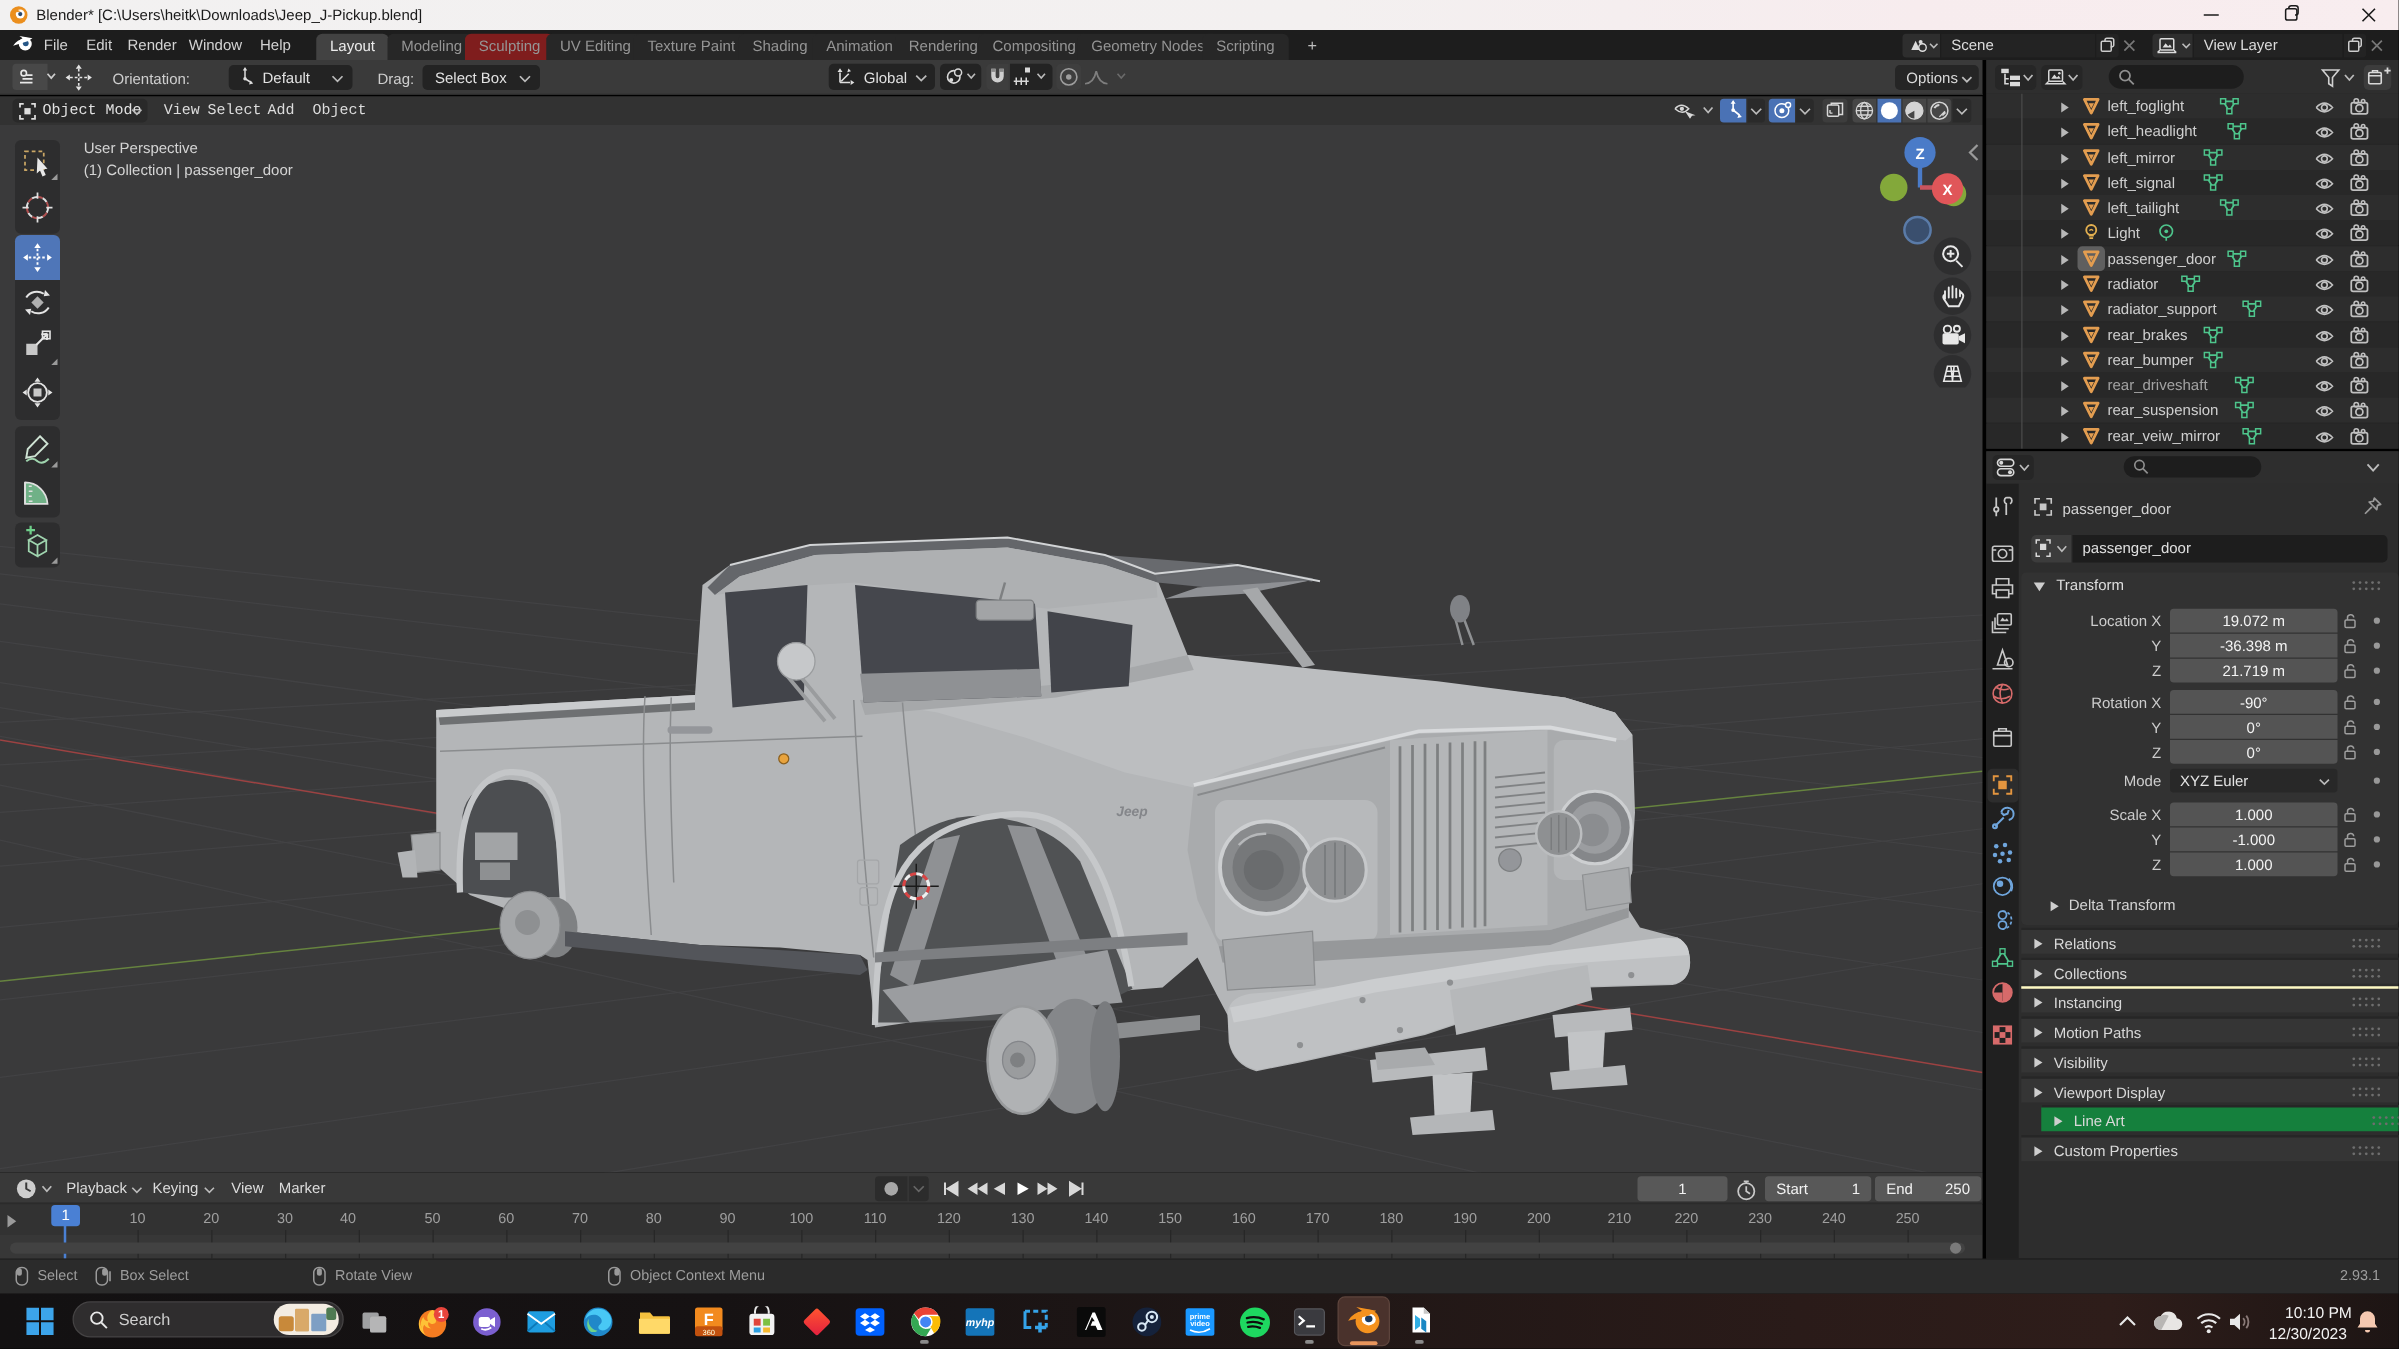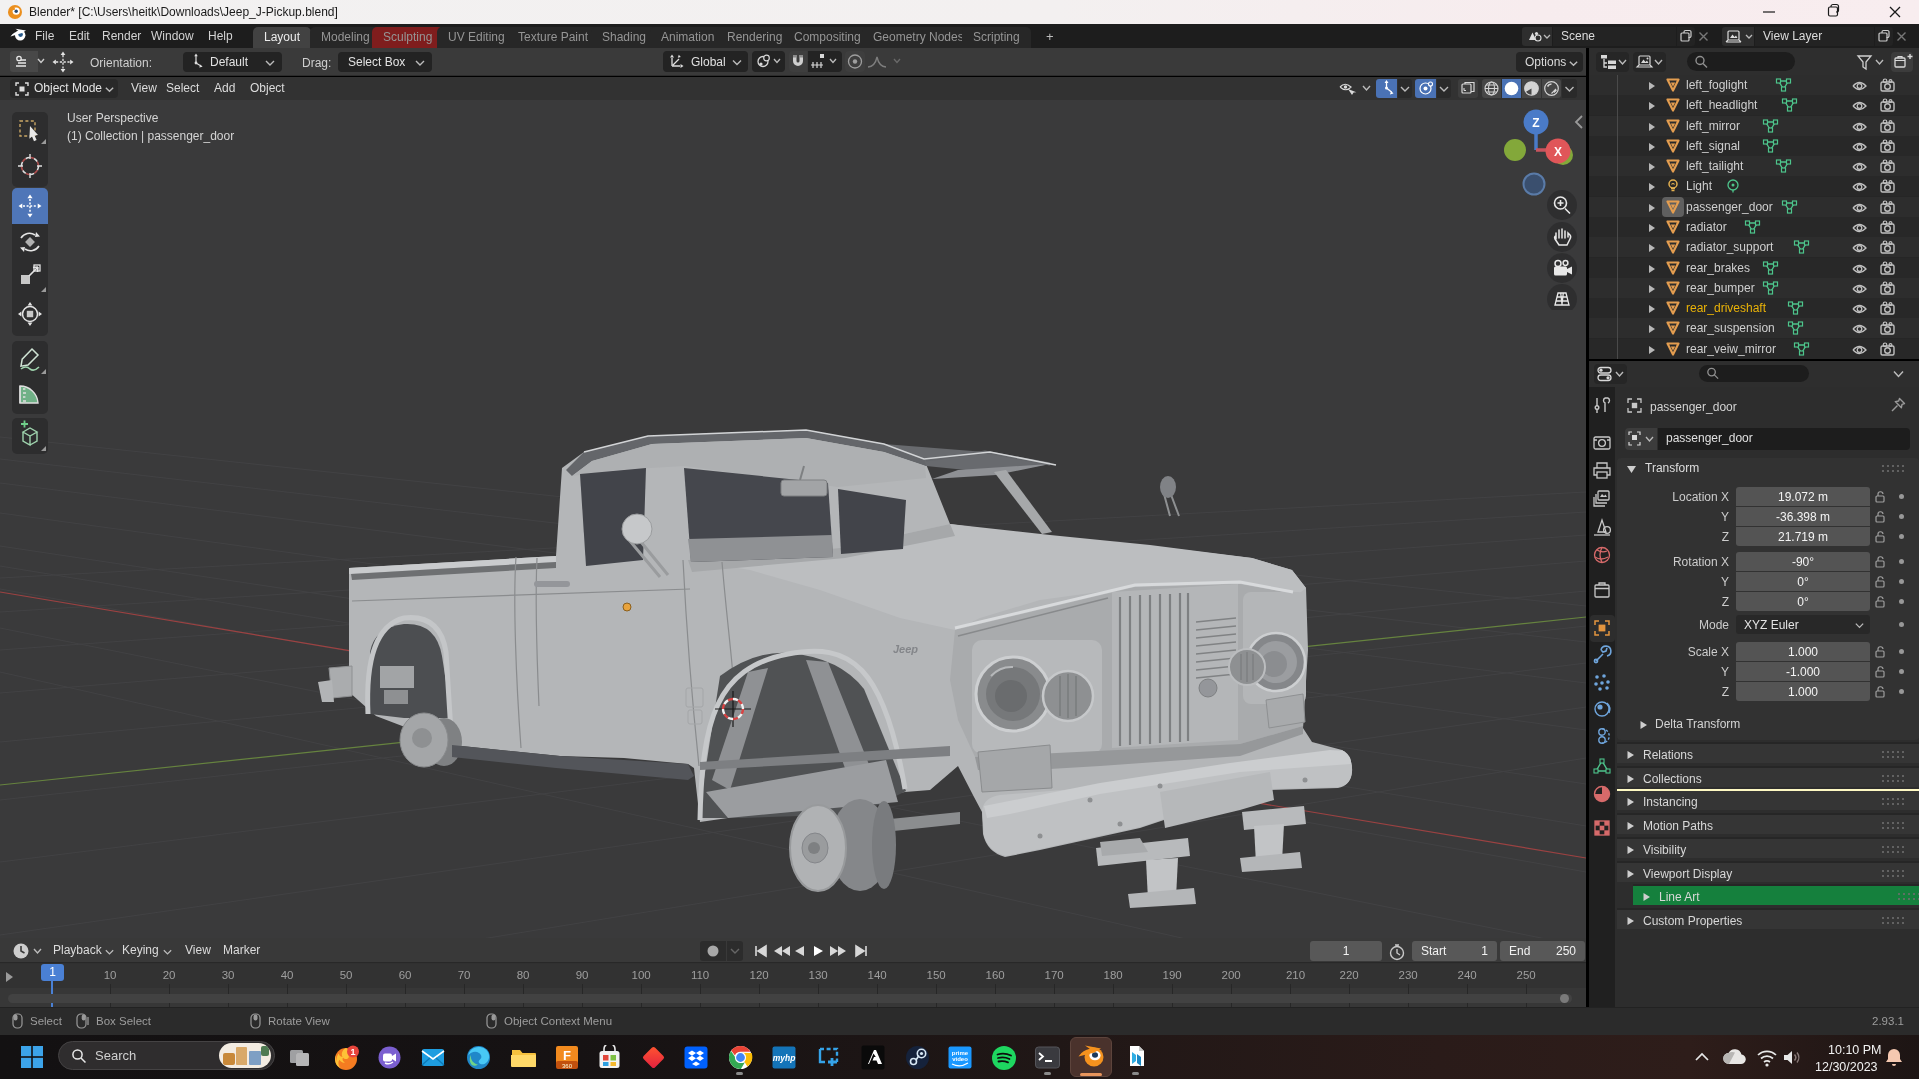--- a/index.html
+++ b/index.html
@@ -175,21 +175,21 @@
   </svg>
 
   <div class="abs" style="left:1516px;top:4px;width:67px;height:20px;background:#252525;border-radius:4px;">
     <div class="tx" style="left:9px;top:3px;color:#dadada;">Options</div>
     <svg width="11" height="11" viewBox="0 0 12 12" style="position:absolute;right:4px;top:6px">
         <path d="M2,4 l4,4 4,-4" fill="none" stroke="#bbb" stroke-width="1.5"></path>
       </svg>
   </div>
 </div>
 
-<div class="abs" id="moderow" style="left:0;top:77px;width:1586px;height:23px;background:#323232;">
+<div class="abs" id="moderow" style="left:0;top:77px;width:1586px;height:23px;background:#323232;font-family:Liberation Mono, monospace;">
   <div class="abs" style="left:10px;top:2px;width:108px;height:19px;background:#292929;border-radius:4px;">
     <svg width="16" height="16" viewBox="0 0 16 16" style="position:absolute;left:4px;top:2px">
       <path d="M2,5 v-3 h3 M11,2 h3 v3 M14,11 v3 h-3 M5,14 h-3 v-3" stroke="#ddd" stroke-width="1.4" fill="none"></path>
       <rect x="5.5" y="5.5" width="5" height="5" fill="#ddd"></rect>
     </svg>
     <div class="tx" style="left:24px;top:2px;color:#e2e2e2;">Object Mode</div>
     <svg width="11" height="11" viewBox="0 0 12 12" style="position:absolute;right:3px;top:5px">
         <path d="M2,4 l4,4 4,-4" fill="none" stroke="#bbb" stroke-width="1.5"></path>
       </svg>
   </div>
@@ -987,21 +987,21 @@
       <div class="abs" style="left:0;top:250.1px;width:330px;height:20px;background:#282828;">
         <svg width="10" height="10" viewBox="0 0 10 10" style="position:absolute;left:58px;top:6px">
           <path d="M2,1 L8,5 L2,9 Z" fill="#b8b8b8"></path>
         </svg>
         <div class="abs" style="left:76px;top:0;width:16px;height:16px;">
           <svg width="16" height="16" viewBox="0 0 16 16" style="position:absolute;left:0;top:2">
             <path d="M2.5,2.5 h11 L8,13.5 Z" fill="none" stroke="#e39d50" stroke-width="2.2" stroke-linejoin="round"></path>
             <path d="M5.8,5.5 h4.4 L8,9.8 Z" fill="#e39d50"></path>
           </svg>
         </div>
-        <div class="tx" style="left:97px;top:3px;color:#eab308;">rear_driveshaft</div>
+        <div class="tx" style="left:97px;top:3px;color:#a3a3a3;">rear_driveshaft</div>
         <div class="abs" style="left:198px;top:0;width:17px;height:16px;">
           <svg width="17" height="16" viewBox="0 0 17 16" style="position:absolute;top:2">
             <path d="M3.5,4 h10 L8.5,12 Z" fill="none" stroke="#4ec58c" stroke-width="1.4" stroke-linejoin="round"></path>
             <rect x="1.5" y="2" width="4" height="4" fill="#262626" stroke="#4ec58c" stroke-width="1.2"></rect>
             <rect x="11.5" y="2" width="4" height="4" fill="#262626" stroke="#4ec58c" stroke-width="1.2"></rect>
             <rect x="6.5" y="10" width="4" height="4" fill="#262626" stroke="#4ec58c" stroke-width="1.2"></rect>
           </svg>
         </div>
         <div class="abs" style="left:262px;top:1px;">
           <svg width="17" height="16" viewBox="0 0 17 16" style="position:absolute;top:2">
@@ -1549,21 +1549,21 @@
 
   <div class="abs" style="left:0;top:26px;width:1586px;height:24px;background:#323232;"></div>
   <div class="abs" style="left:0;top:50px;width:1586px;height:19px;background:#373737;"></div>
   <div id="ruler">
       <div class="abs" style="left:95.1px;top:31px;width:30px;text-align:center;color:#9f9f9f;font-size:11.5px;">10</div>
       <div class="abs" style="left:110.1px;top:46px;width:1px;height:23px;background:#272727;"></div>
       <div class="abs" style="left:154.1px;top:31px;width:30px;text-align:center;color:#9f9f9f;font-size:11.5px;">20</div>
       <div class="abs" style="left:169.1px;top:46px;width:1px;height:23px;background:#272727;"></div>
       <div class="abs" style="left:213.1px;top:31px;width:30px;text-align:center;color:#9f9f9f;font-size:11.5px;">30</div>
       <div class="abs" style="left:228.1px;top:46px;width:1px;height:23px;background:#272727;"></div>
-      <div class="abs" style="left:272.1px;top:31px;width:30px;text-align:center;color:#9f9f9f;font-size:11.5px;">40</div>
+      <div class="abs" style="left:272.1px;top:31px;width:30px;color:#9f9f9f;font-size:11.5px;">40</div>
       <div class="abs" style="left:287.1px;top:46px;width:1px;height:23px;background:#272727;"></div>
       <div class="abs" style="left:331.1px;top:31px;width:30px;text-align:center;color:#9f9f9f;font-size:11.5px;">50</div>
       <div class="abs" style="left:346.1px;top:46px;width:1px;height:23px;background:#272727;"></div>
       <div class="abs" style="left:390.1px;top:31px;width:30px;text-align:center;color:#9f9f9f;font-size:11.5px;">60</div>
       <div class="abs" style="left:405.1px;top:46px;width:1px;height:23px;background:#272727;"></div>
       <div class="abs" style="left:449.1px;top:31px;width:30px;text-align:center;color:#9f9f9f;font-size:11.5px;">70</div>
       <div class="abs" style="left:464.1px;top:46px;width:1px;height:23px;background:#272727;"></div>
       <div class="abs" style="left:508.1px;top:31px;width:30px;text-align:center;color:#9f9f9f;font-size:11.5px;">80</div>
       <div class="abs" style="left:523.1px;top:46px;width:1px;height:23px;background:#272727;"></div>
       <div class="abs" style="left:567.1px;top:31px;width:30px;text-align:center;color:#9f9f9f;font-size:11.5px;">90</div>

